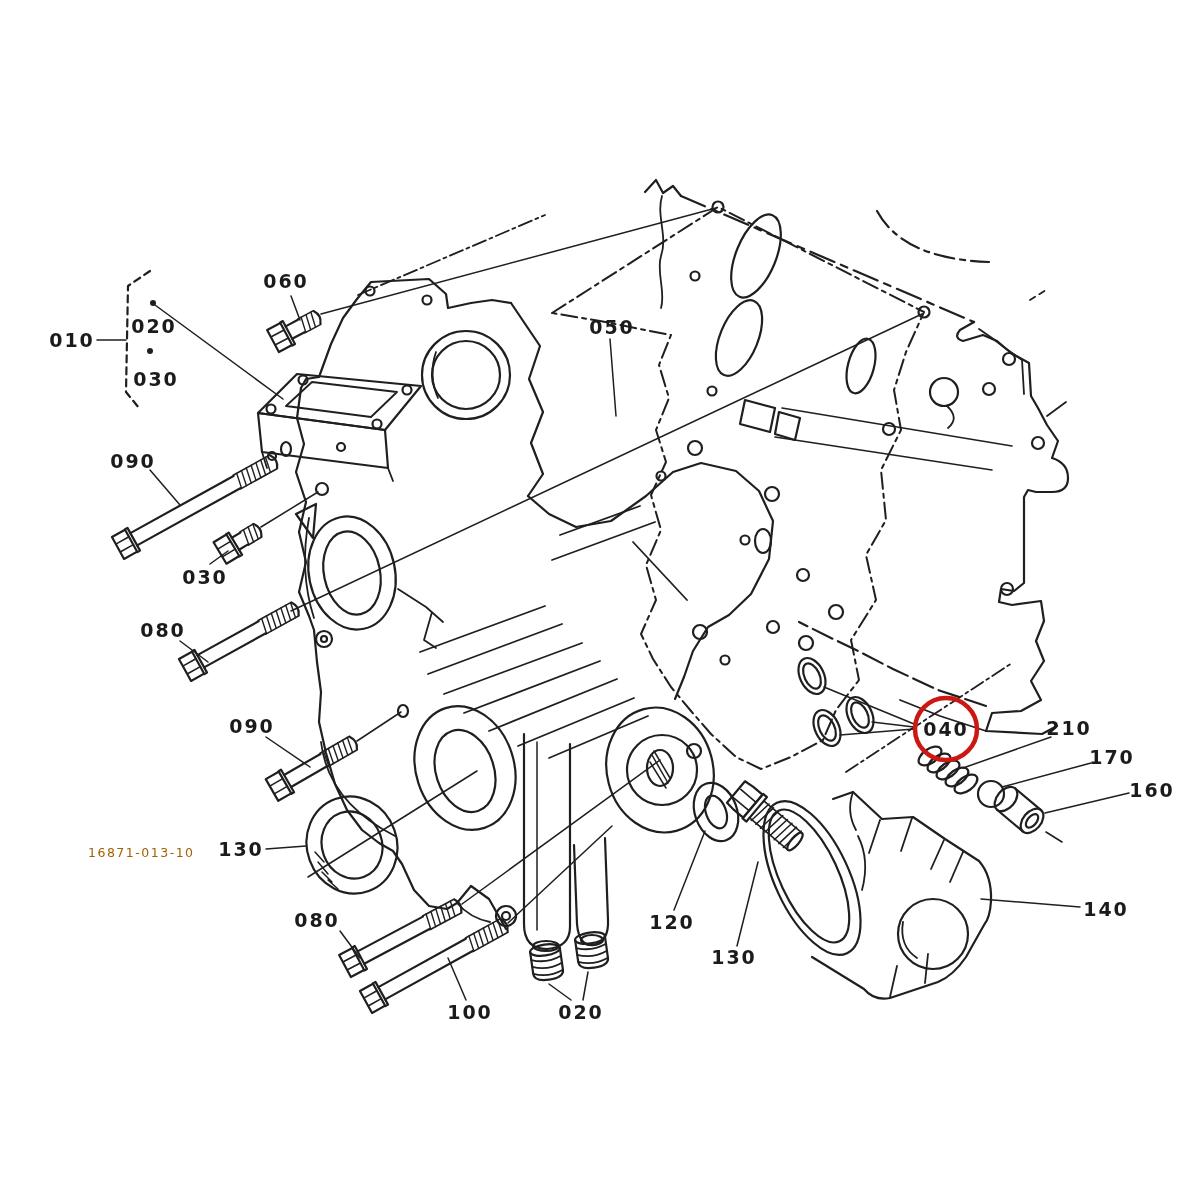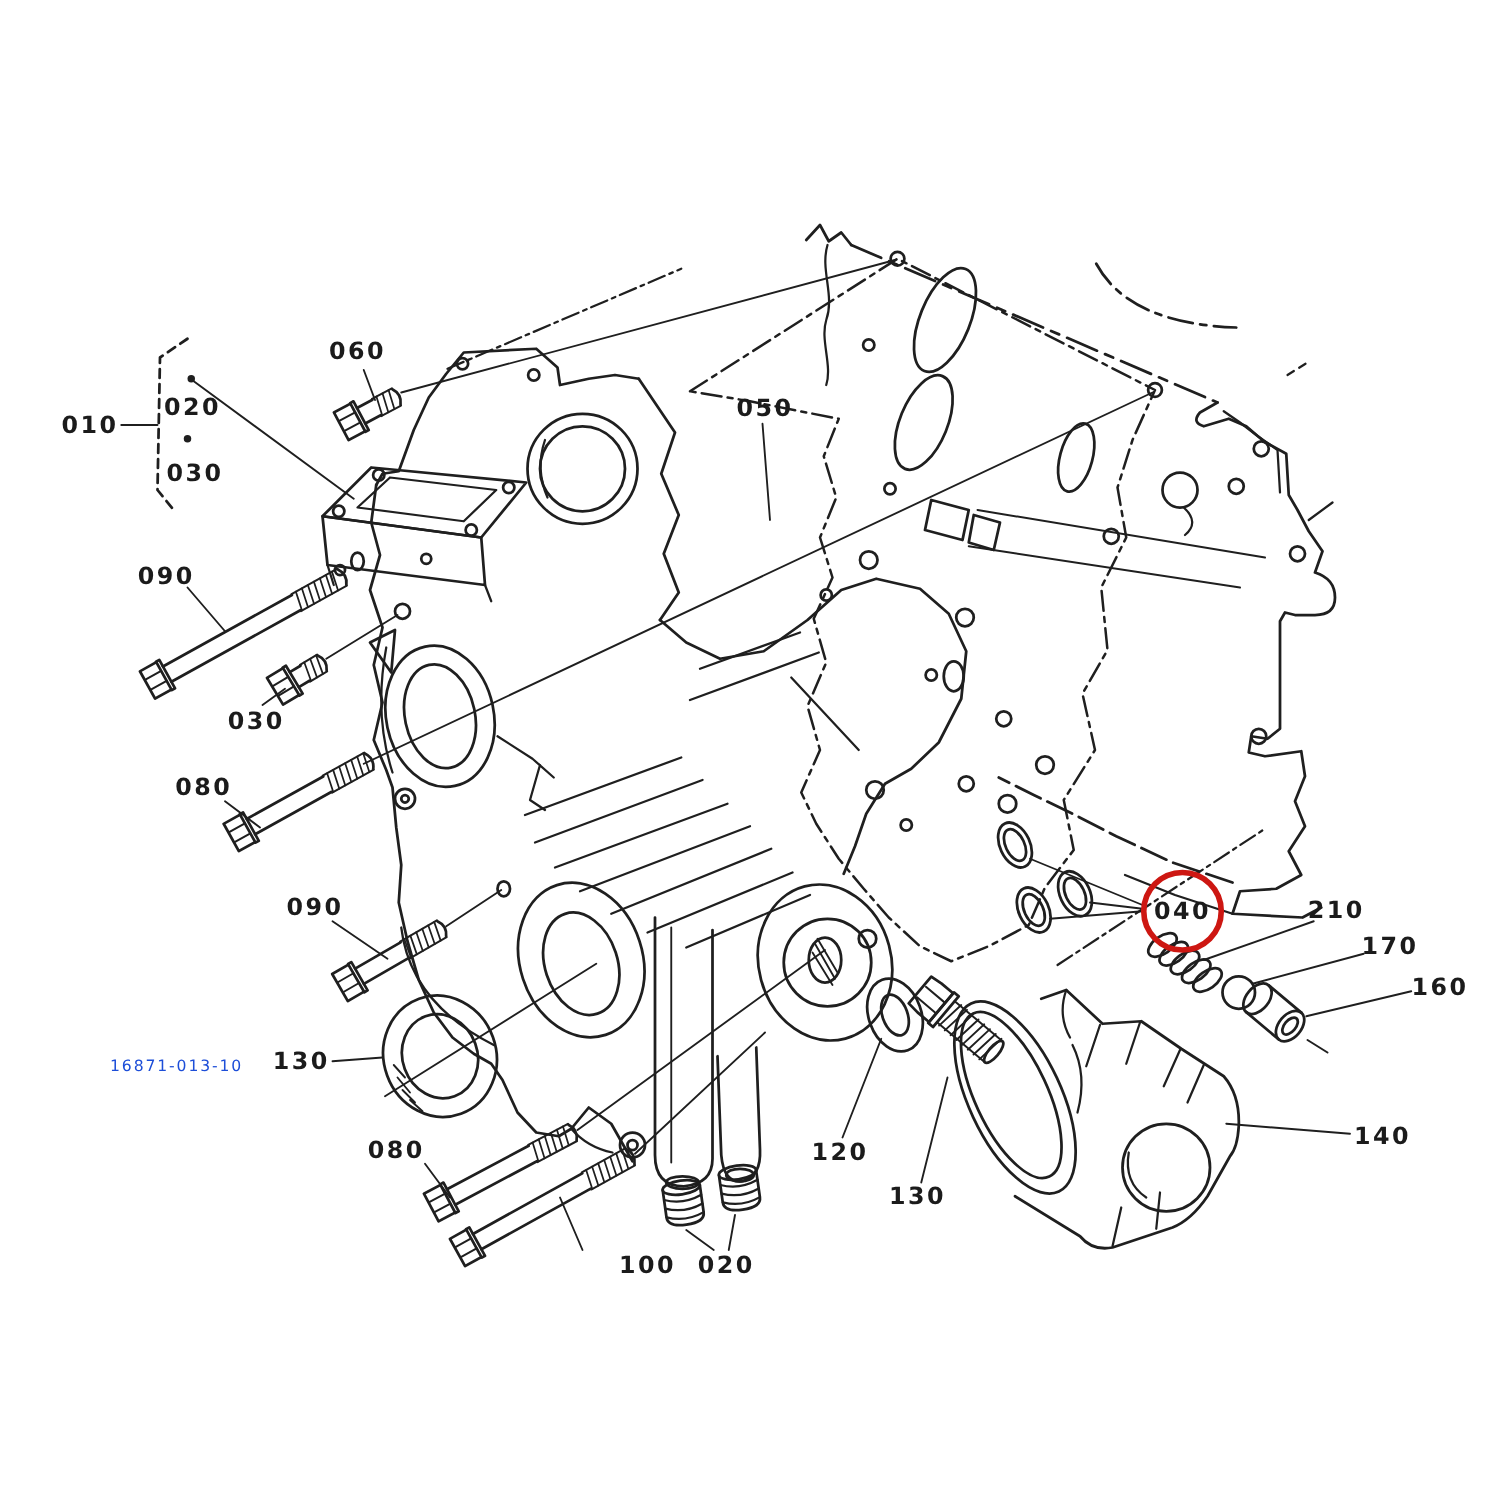--- a/index.html
+++ b/index.html
@@ -18,21 +18,21 @@
     color:#1b1b1b;
     white-space:nowrap;
     font-weight:700;
     user-select:none;
   }
   .drawing-number{
     position:absolute;
     transform:translate(0,-50%);
     font-size:12.5px;
     letter-spacing:1.5px;
-    color:#1d4ed8;
+    color:#a16207;
     white-space:nowrap;
   }
 </style>
 </head>
 <body>
 
 <div id="stage">
 
 <svg width="1200" height="1200" viewBox="0 0 1200 1200" fill="none" stroke="#1f1f1f" stroke-width="2.2" stroke-linecap="round" stroke-linejoin="round">
 
@@ -359,21 +359,21 @@
       <div class="label" style="left: 154px; top: 326px;">020</div>
       <div class="label" style="left: 156px; top: 379px;">030</div>
       <div class="label" style="left: 286px; top: 281px;">060</div>
       <div class="label" style="left: 612px; top: 327px;">050</div>
       <div class="label" style="left: 133px; top: 461px;">090</div>
       <div class="label" style="left: 205px; top: 577px;">030</div>
       <div class="label" style="left: 163px; top: 630px;">080</div>
       <div class="label" style="left: 252px; top: 726px;">090</div>
       <div class="label" style="left: 241px; top: 849px;">130</div>
       <div class="label" style="left: 317px; top: 920px;">080</div>
-      <div class="label" style="left: 470px; top: 1012px; margin-left: 48px;">100</div>
+      <div class="label" style="left: 470px; top: 1012px;">100</div>
       <div class="label" style="left: 581px; top: 1012px;">020</div>
       <div class="label" style="left: 672px; top: 922px;">120</div>
       <div class="label" style="left: 734px; top: 957px;">130</div>
       <div class="label" style="left: 1106px; top: 909px; text-align: right;">140</div>
       <div class="label" style="left: 946px; top: 729px; text-align: right;">040</div>
       <div class="label" style="left: 1069px; top: 728px;">210</div>
       <div class="label" style="left: 1112px; top: 757px;">170</div>
       <div class="label" style="left: 1152px; top: 790px;">160</div>
     </div>
 

